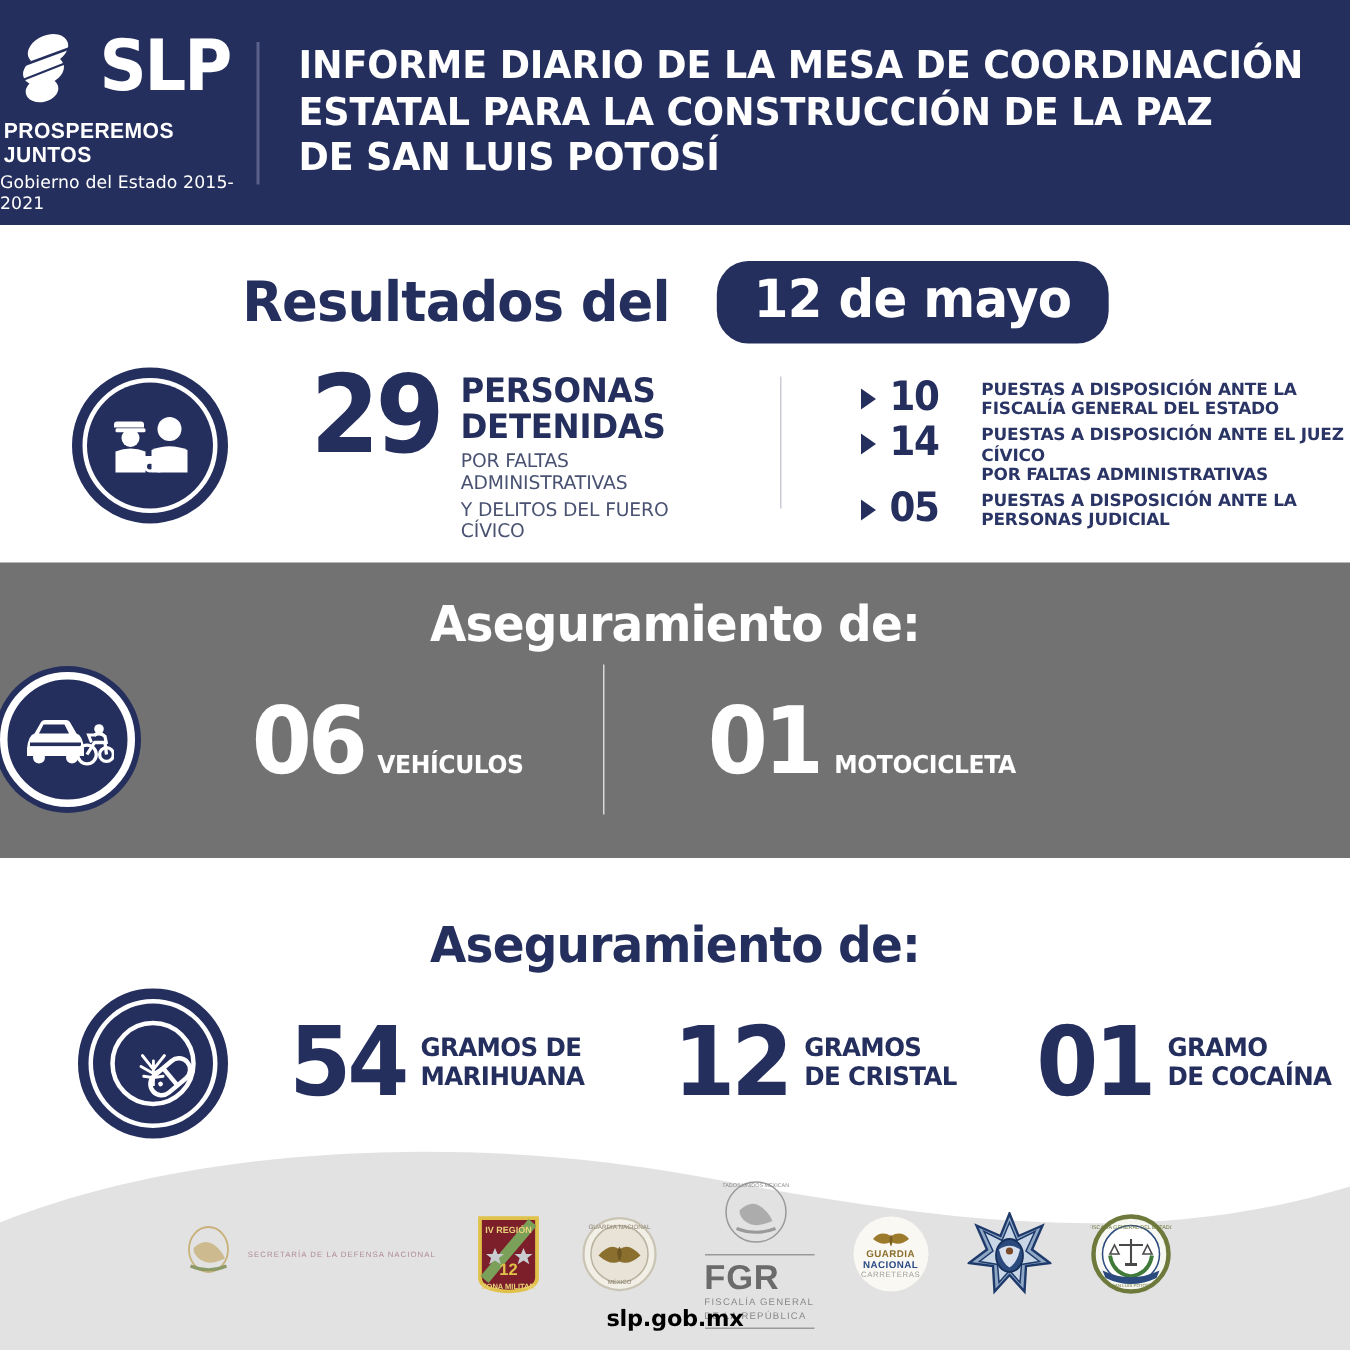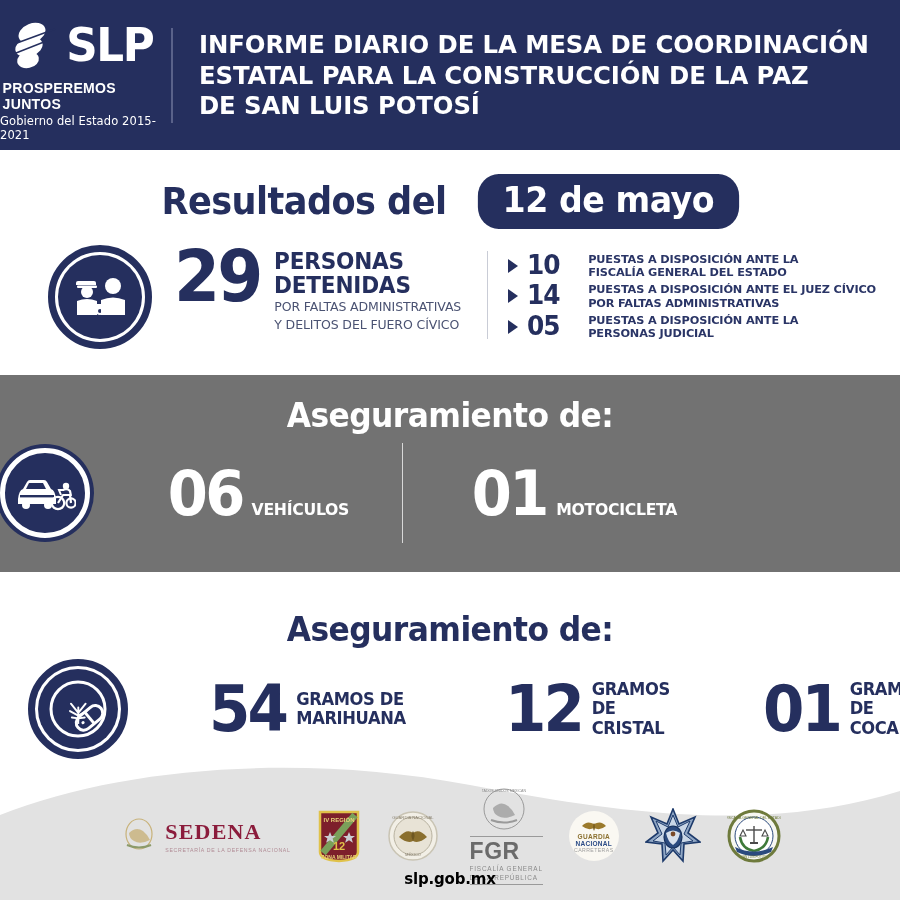--- a/index.html
+++ b/index.html
@@ -91,20 +91,21 @@
     padding: 6px 26px 9px 26px;
     font-size: 35px; font-weight: bold;
     letter-spacing: -0.5px;
     transform: scaleX(0.95);
     font-family: "DejaVu Sans", sans-serif;
   }
 
   .detained-row {
     display: flex; align-items: flex-start;
     padding: 16px 0 0 48px;
+    gap: 33px;
   }
   .circ-icon {
     flex: 0 0 auto;
     border-radius: 50%;
     background: #ffffff;
     display: flex; align-items: center; justify-content: center;
   }
   .circ-blue {
     width: 104px; height: 104px;
     border: 7px solid #252f5e;
@@ -223,21 +224,21 @@
   }
   .blue-title {
     text-align: center; padding-top: 38px;
     color: #252f5e; font-size: 33px; font-weight: bold;
     letter-spacing: -0.6px;
     transform: scaleX(0.95);
     font-family: "DejaVu Sans", sans-serif;
   }
   .drug-row {
     display: flex; 
-    padding-left: 28px; padding-top: 10px; gap: 40px;
+    padding-left: 52px; padding-top: 10px;
   }
   .drug-stat { display: flex; align-items: center; }
   .drug-num {
     color: #252f5e; font-size: 64px; font-weight: bold;
     letter-spacing: -3px; line-height: 1;
     font-family: "DejaVu Sans", sans-serif;
     transform: scaleX(0.93);
   }
   .drug-lbl {
     color: #252f5e; font-size: 17px; font-weight: bold;
@@ -502,21 +503,20 @@
 
       <div class="flogo sedena-wrap">
         <span>
           <svg width="40" height="42" viewBox="0 0 40 42">
             <ellipse cx="20" cy="21" rx="13" ry="15" fill="none" stroke="#c8b27a" stroke-width="1.2"></ellipse>
             <path d="M10 20 q7 -7 14 -2 q5 4 7 9 q-10 5 -16 1 q-5 -3 -5 -8 z" fill="#c8b27a" opacity="0.8"></path>
             <path d="M8 32 q12 5 24 0" fill="none" stroke="#8c9a6a" stroke-width="2"></path>
           </svg>
         </span>
         <span class="sedena-txt">
-          <div class="sedena-name">SEDENA</div>
           <div class="sedena-sub">SECRETARÍA DE LA DEFENSA NACIONAL</div>
         </span>
       </div>
 
       <div class="flogo">
         <svg width="44" height="54" viewBox="0 0 44 54">
           <path d="M3 3 h38 v40 q0 8 -19 9 q-19 -1 -19 -9 z" fill="#7d1f2b" stroke="#e0c24a" stroke-width="2.5"></path>
           <path d="M6 44 L38 6" stroke="#7aa05a" stroke-width="7"></path>
           <text x="22" y="13" font-size="6" font-weight="bold" fill="#e8d37a" text-anchor="middle" font-family="Liberation Sans, sans-serif">IV REGIÓN</text>
           <polygon points="13,23 14.7,27 19,27 15.6,29.6 16.9,33.8 13,31.3 9.1,33.8 10.4,29.6 7,27 11.3,27" fill="#c9cdd2"></polygon>

